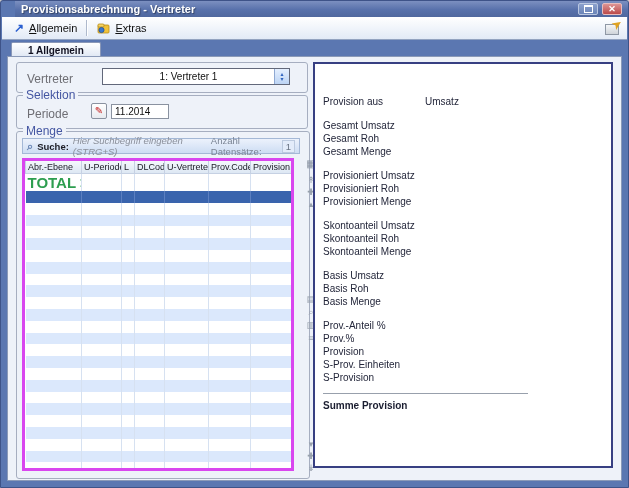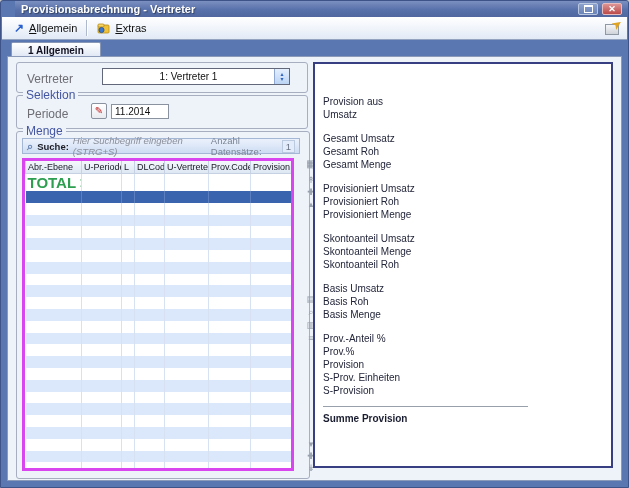--- a/index.html
+++ b/index.html
@@ -81,21 +81,21 @@
 
   
   .nav-strip{position:absolute;right:-9px;top:26px;width:14px;bottom:7px;}
   .gn{position:absolute;left:0;width:14px;text-align:center;color:#97a0ac;font-size:9px;line-height:10px;cursor:default;}
   .gn.picker{color:#8a94a2;font-size:10px;}
 
   
   .right-panel{position:absolute;left:305px;top:5px;width:300px;height:406px;background:#fff;
     border:2px solid #373f82;box-sizing:border-box;padding:31px 8px 0 8px;}
   .rp-row{font-size:10px;color:#23263a;line-height:13px;white-space:nowrap;}
-  .rp-head{display:flex;flex-direction:column;}
+  .rp-head{display:flex;}
   .rp-head .rp-l{width:102px;}
   .rp-group{margin-top:11px;}
   .rp-line{border-top:1px solid #98a0ac;width:205px;margin:9px 0 5px 0;}
   .rp-sum{font-size:10px;font-weight:bold;color:#1a1d30;line-height:13px;}
 </style>
 </head>
 <body>
 
 <div class="window">
 
@@ -454,22 +454,22 @@
         <div class="rp-row">Gesamt Roh</div>
         <div class="rp-row">Gesamt Menge</div>
       </div>
       <div class="rp-group">
         <div class="rp-row">Provisioniert Umsatz</div>
         <div class="rp-row">Provisioniert Roh</div>
         <div class="rp-row">Provisioniert Menge</div>
       </div>
       <div class="rp-group">
         <div class="rp-row">Skontoanteil Umsatz</div>
+        <div class="rp-row">Skontoanteil Roh</div>
         <div class="rp-row">Skontoanteil Menge</div>
-        <div class="rp-row">Skontoanteil Roh</div>
       </div>
       <div class="rp-group">
         <div class="rp-row">Basis Umsatz</div>
         <div class="rp-row">Basis Roh</div>
         <div class="rp-row">Basis Menge</div>
       </div>
       <div class="rp-group">
         <div class="rp-row">Prov.-Anteil %</div>
         <div class="rp-row">Prov.%</div>
         <div class="rp-row">Provision</div>

